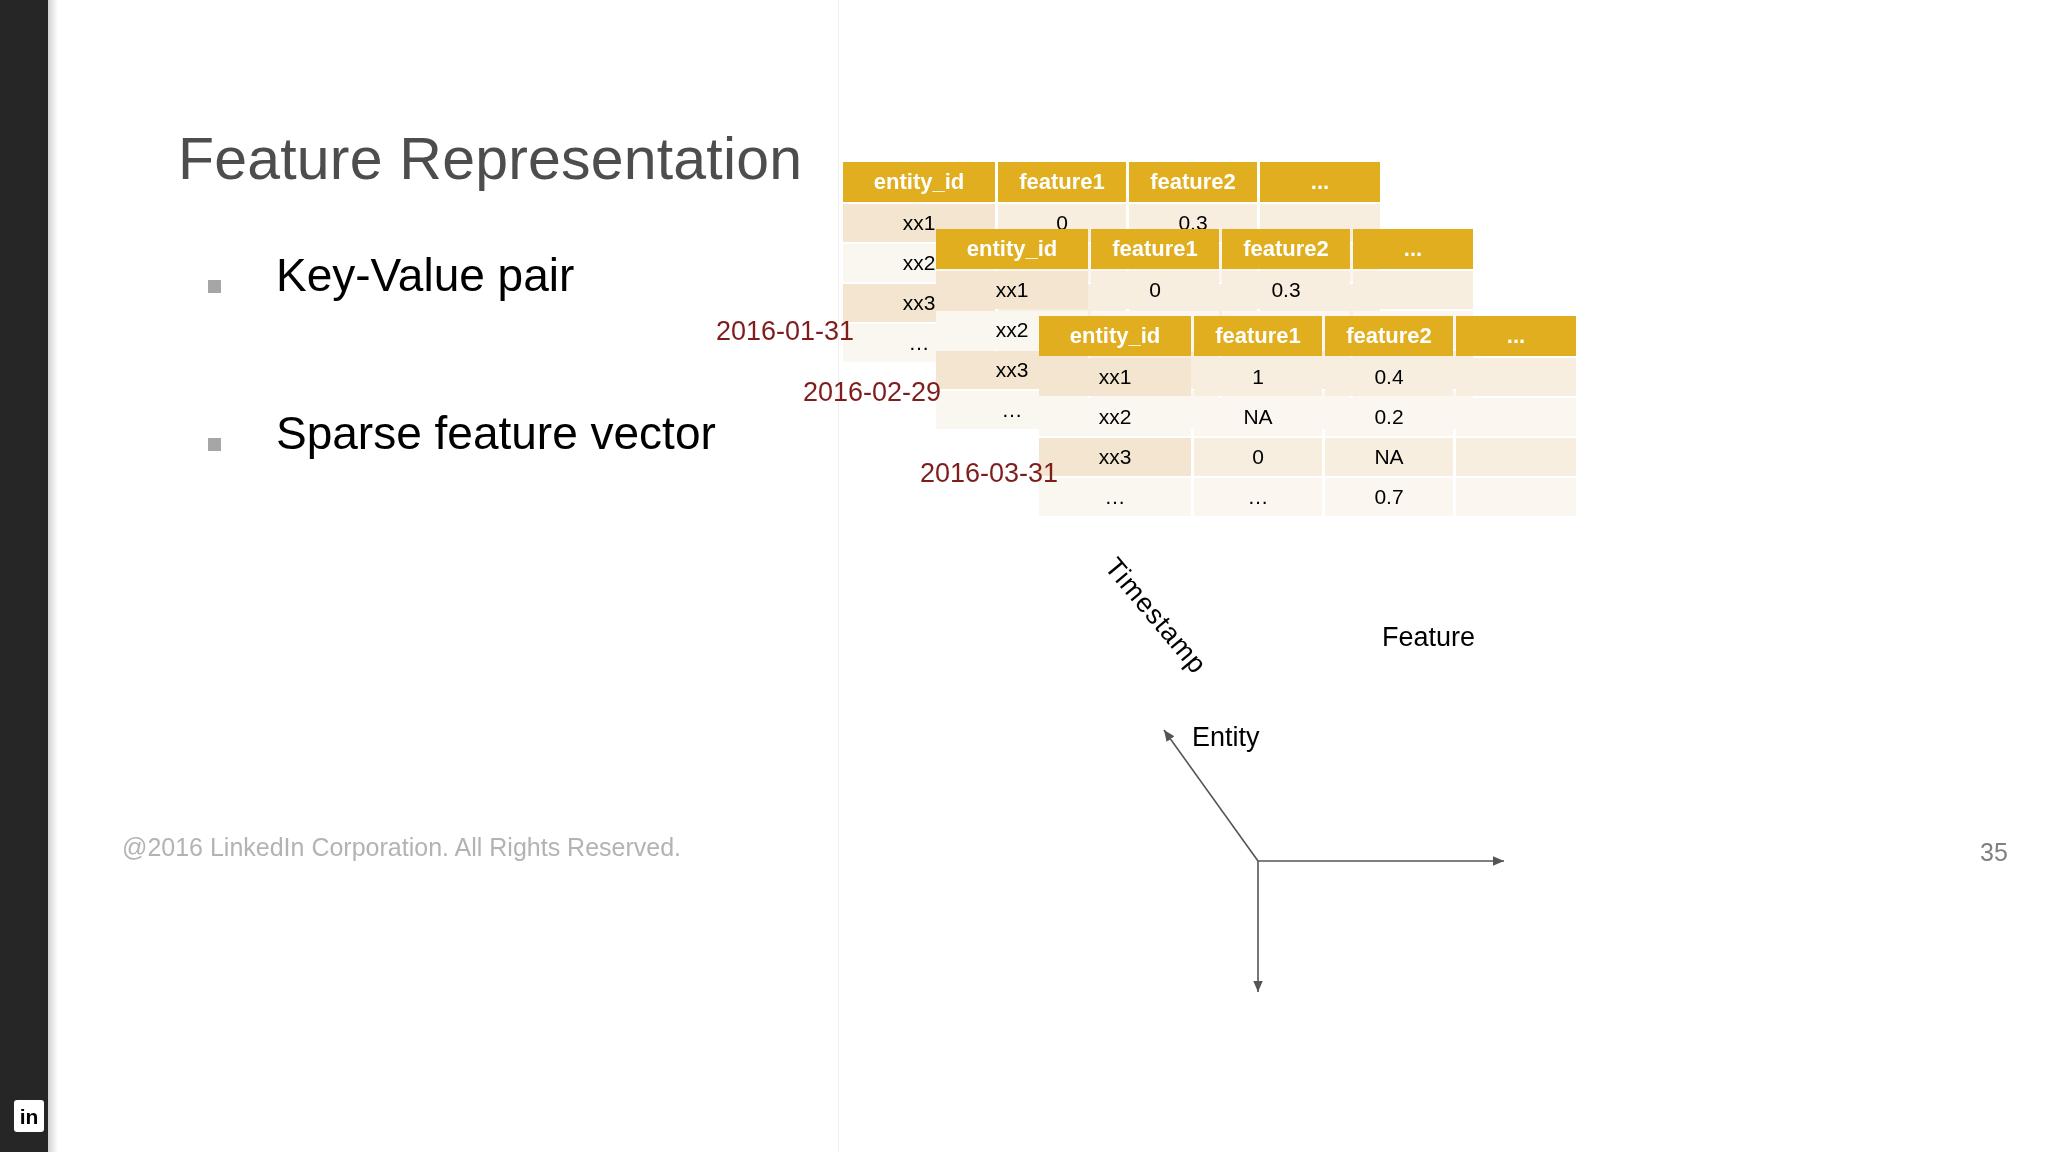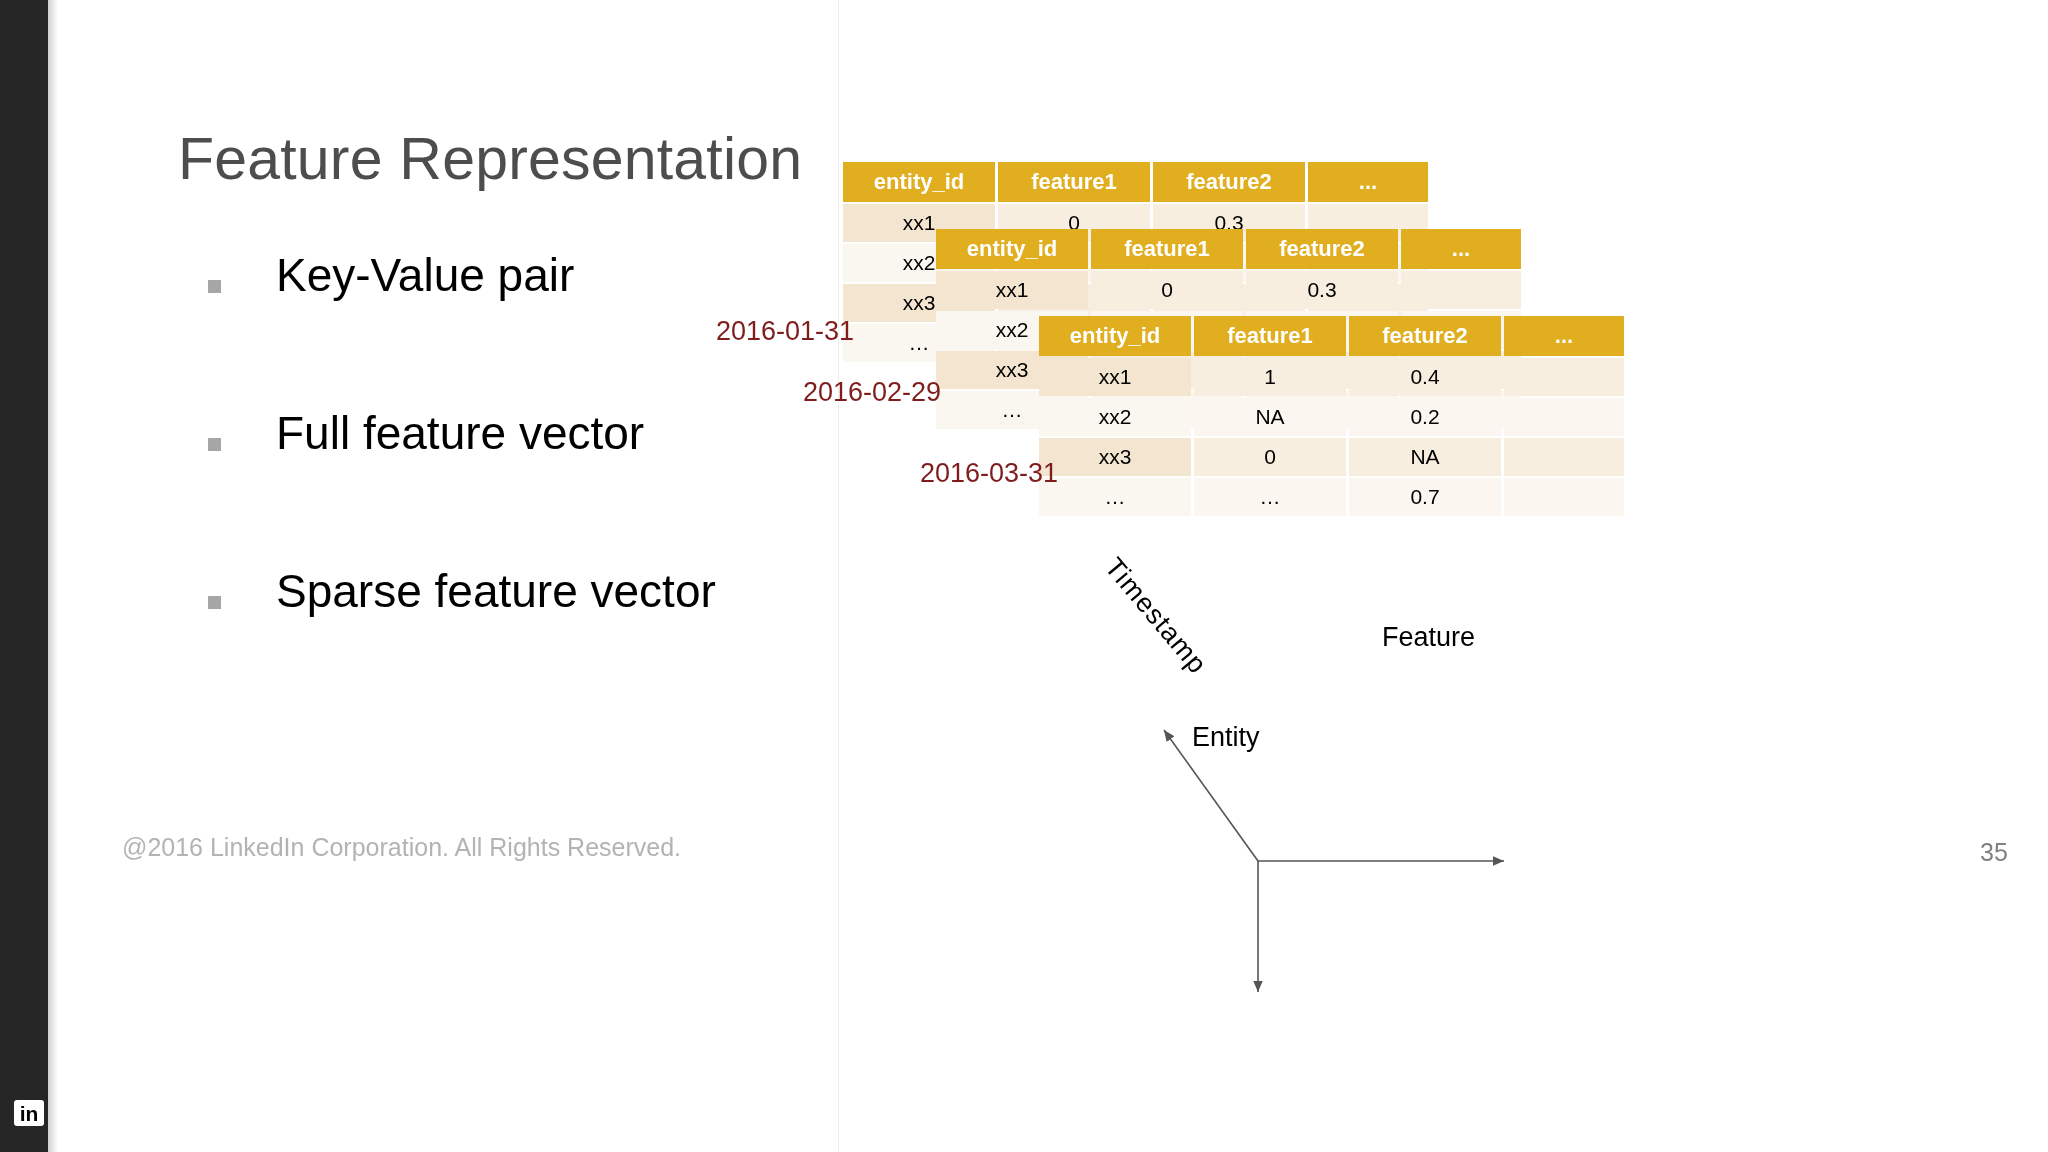--- a/index.html
+++ b/index.html
@@ -53,21 +53,21 @@
   .tbl tr.r-even td{background:#FBF6F0;}
   .tbl tr.r-odd td.c-id{background:#F3E5D0;}
   .tbl tr.r-even td.c-id{background:#FAF6F0;}
 
   
   #table1{left:840px;top:160px;}
   #table2{left:933px;top:227px;}
   #table3{left:1036px;top:314px;}
 
   .col-id{width:152px;}
-  .col-f{width:152px;margin-left:12px;}
+  .col-f{width:128px;margin-left:12px;}
   .col-dots{width:120px;}
 
   
   .date-lbl{
     position:absolute;font-size:27px;color:#7f1d1d;white-space:nowrap;
   }
   #date1{left:716px;top:316px;}
   #date2{left:803px;top:377px;}
   #date3{left:920px;top:458px;}
 
@@ -88,21 +88,21 @@
   .footer-text{
     position:absolute;left:122px;top:833px;
     font-size:25px;color:#b3b3b3;white-space:nowrap;
   }
   .page-num{
     position:absolute;left:1980px;top:838px;
     font-size:25px;color:#808080;
   }
   .li-logo{
     position:absolute;left:14px;top:1100px;
-    width:30px;height:26px;background:#ffffff;border-radius:3px;
+    width:30px;height:32px;background:#ffffff;border-radius:3px;
     color:#000;font-weight:bold;font-size:21px;
     display:flex;align-items:center;justify-content:center;
     font-family:"Liberation Sans", sans-serif;
     line-height:1;
   }
 </style>
 </head>
 <body>
 
 <div id="slide">
@@ -110,24 +110,20 @@
   <div class="rail"></div>
   <div class="rail-shadow"></div>
   <div class="divider"></div>
 
   <div class="title">Feature Representation</div>
 
   <div class="bullets">
     <div class="bullet-row">
       <span class="bullet-mark"></span>
       <span class="bullet-text">Key-Value pair</span>
-    </div>
-    <div class="bullet-row">
-      <span class="bullet-mark"></span>
-      <span class="bullet-text">Full feature vector</span>
     </div>
     <div class="bullet-row">
       <span class="bullet-mark"></span>
       <span class="bullet-text">Sparse feature vector</span>
     </div>
   </div>
 
   <table class="tbl" id="table1">
     <thead>
       <tr>

